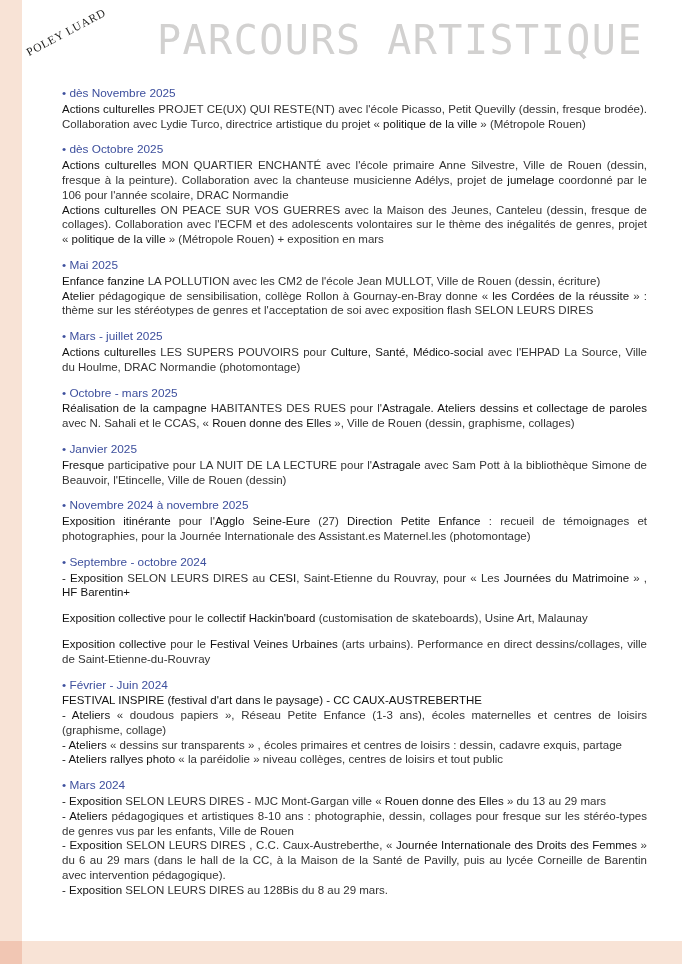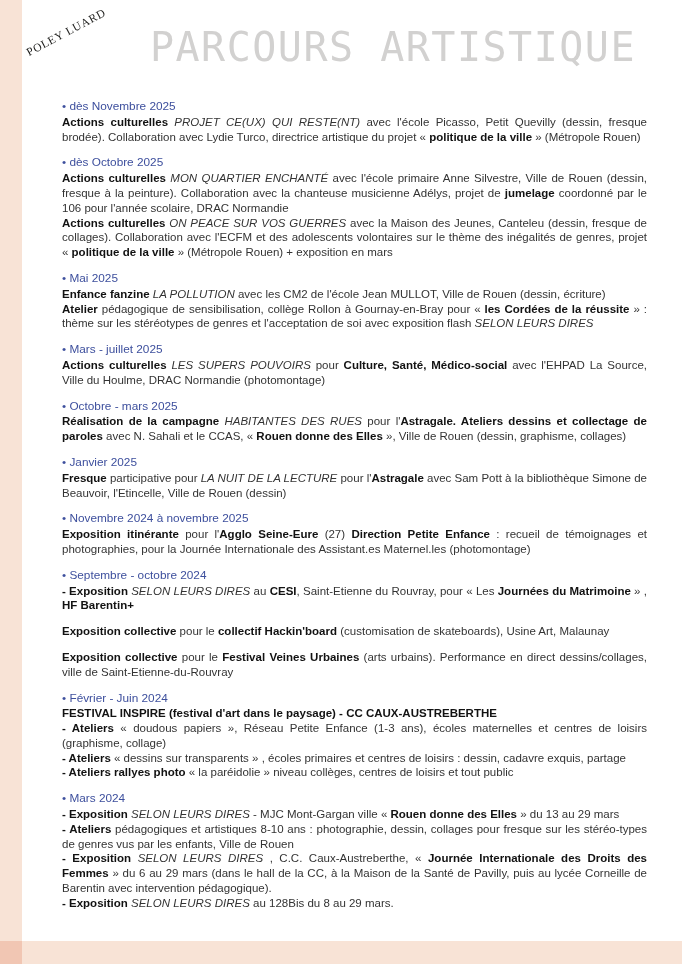--- a/index.html
+++ b/index.html
@@ -12,37 +12,37 @@
   .accent-bottom { position:absolute; left:22px; top:941px; width:660px; height:23px; background:#f8e3d6; }
   .accent-corner { position:absolute; left:0; top:941px; width:22px; height:23px; background:#f1c6b3; }
 
   .author {
     position:absolute; left:30px; top:46px;
     transform:rotate(-28deg); transform-origin:left bottom;
     font-family:"Liberation Serif", serif; font-size:11.5px; letter-spacing:0.8px;
     color:#1d1d1b; white-space:nowrap;
   }
   .title {
-    position:absolute; top:14px; right:36px; margin:10px;
+    position:absolute; top:14px; right:36px; margin:3px;
     font-family:"DejaVu Sans Mono", monospace; font-weight:200;
     font-size:40px; letter-spacing:1.5px; color:#d2d1d0; white-space:nowrap;
   }
 
-  .entries { position:absolute; left:62px; top:99px; width:585px; }
+  .entries { position:absolute; left:62px; top:86px; width:585px; }
   .entry { margin:0 0 11px 0; }
   .entry-date {
     margin:0 0 1px 0; font-size:11.8px; font-weight:400;
     color:#3d4f9d; line-height:14.8px;
   }
   .para {
     margin:0; font-size:11.5px; line-height:14.8px; color:#333333;
     text-align:justify;
   }
-  .b { font-weight:bold; color:#121212; }
-  .i { font-style:italic; }
+  .b { font-weight:normal; color:#121212; }
+  .i { }
 </style>
 </head>
 <body>
 
 <div class="page">
   <div class="accent-left"></div>
   <div class="accent-bottom"></div>
   <div class="accent-corner"></div>
 
   <header>
@@ -56,21 +56,21 @@
         <p class="para"><span class="b ">Actions culturelles </span><span class="i">PROJET CE(UX) QUI RESTE(NT)</span><span> avec l'école Picasso, Petit Quevilly (dessin, fresque brodée). Collaboration avec Lydie Turco, directrice artistique du projet « </span><span class="b ">politique de la ville</span><span> » (Métropole Rouen)</span></p>
       </section>
       <section class="entry">
         <h2 class="entry-date"><span class="bullet">• </span><span>dès Octobre 2025</span></h2>
         <p class="para"><span class="b ">Actions culturelles </span><span class="i">MON QUARTIER ENCHANTÉ</span><span> avec l'école primaire Anne Silvestre, Ville de Rouen (dessin, fresque à la peinture). Collaboration avec la chanteuse musicienne Adélys, projet de </span><span class="b ">jumelage</span><span> coordonné par le 106 pour l'année scolaire, DRAC Normandie</span></p>
         <p class="para"><span class="b ">Actions culturelles </span><span class="i">ON PEACE SUR VOS GUERRES</span><span> avec la Maison des Jeunes, Canteleu (dessin, fresque de collages). Collaboration avec l'ECFM et des adolescents volontaires sur le thème des inégalités de genres, projet « </span><span class="b ">politique de la ville</span><span> » (Métropole Rouen) + exposition en mars</span></p>
       </section>
       <section class="entry">
         <h2 class="entry-date"><span class="bullet">• </span><span>Mai 2025</span></h2>
         <p class="para"><span class="b ">Enfance fanzine </span><span class="i">LA POLLUTION</span><span> avec les CM2 de l'école Jean MULLOT, Ville de Rouen (dessin, écriture)</span></p>
-        <p class="para"><span class="b ">Atelier </span><span>pédagogique de sensibilisation, collège Rollon à Gournay-en-Bray pour « </span><span class="b ">les Cordées de la réussite</span><span> » : thème sur les stéréotypes de genres et l'acceptation de soi avec exposition flash </span><span class="i">SELON LEURS DIRES</span></p>
+        <p class="para"><span class="b ">Atelier </span><span>pédagogique de sensibilisation, collège Rollon à Gournay-en-Bray donne « </span><span class="b ">les Cordées de la réussite</span><span> » : thème sur les stéréotypes de genres et l'acceptation de soi avec exposition flash </span><span class="i">SELON LEURS DIRES</span></p>
       </section>
       <section class="entry">
         <h2 class="entry-date"><span class="bullet">• </span><span>Mars - juillet 2025</span></h2>
         <p class="para"><span class="b ">Actions culturelles </span><span class="i">LES SUPERS POUVOIRS</span><span> pour </span><span class="b ">Culture, Santé, Médico-social</span><span> avec l'EHPAD La Source, Ville du Houlme, DRAC Normandie (photomontage)</span></p>
       </section>
       <section class="entry">
         <h2 class="entry-date"><span class="bullet">• </span><span>Octobre - mars 2025</span></h2>
         <p class="para"><span class="b ">Réalisation de la campagne </span><span class="i">HABITANTES DES RUES</span><span> pour l'</span><span class="b ">Astragale. Ateliers dessins et collectage de paroles</span><span> avec N. Sahali et le CCAS, « </span><span class="b ">Rouen donne des Elles</span><span> », Ville de Rouen (dessin, graphisme, collages)</span></p>
       </section>
       <section class="entry">

